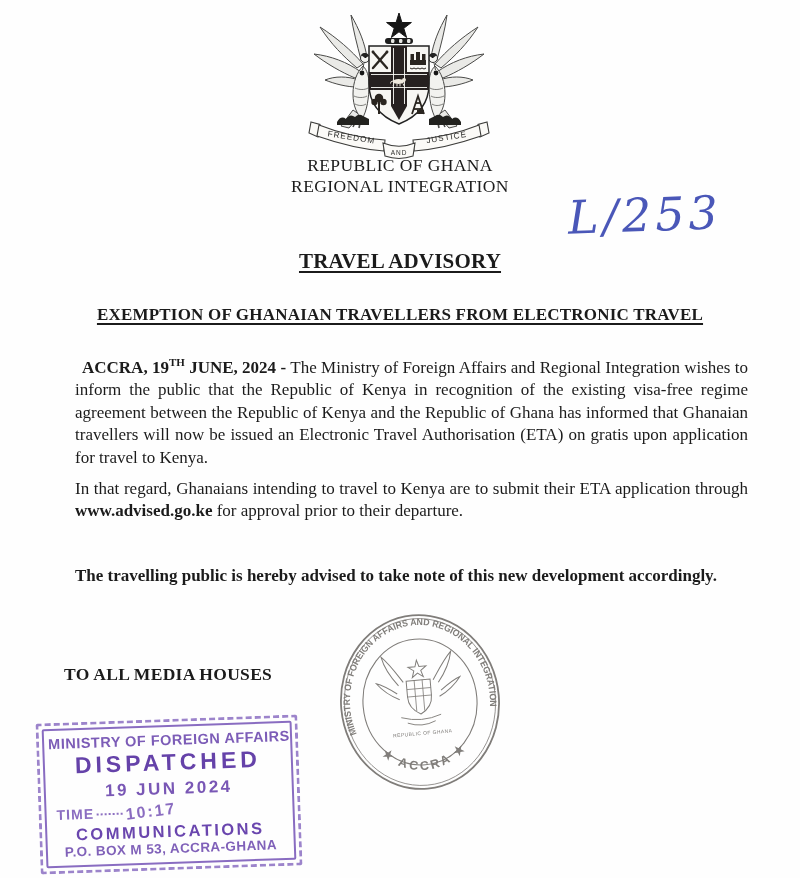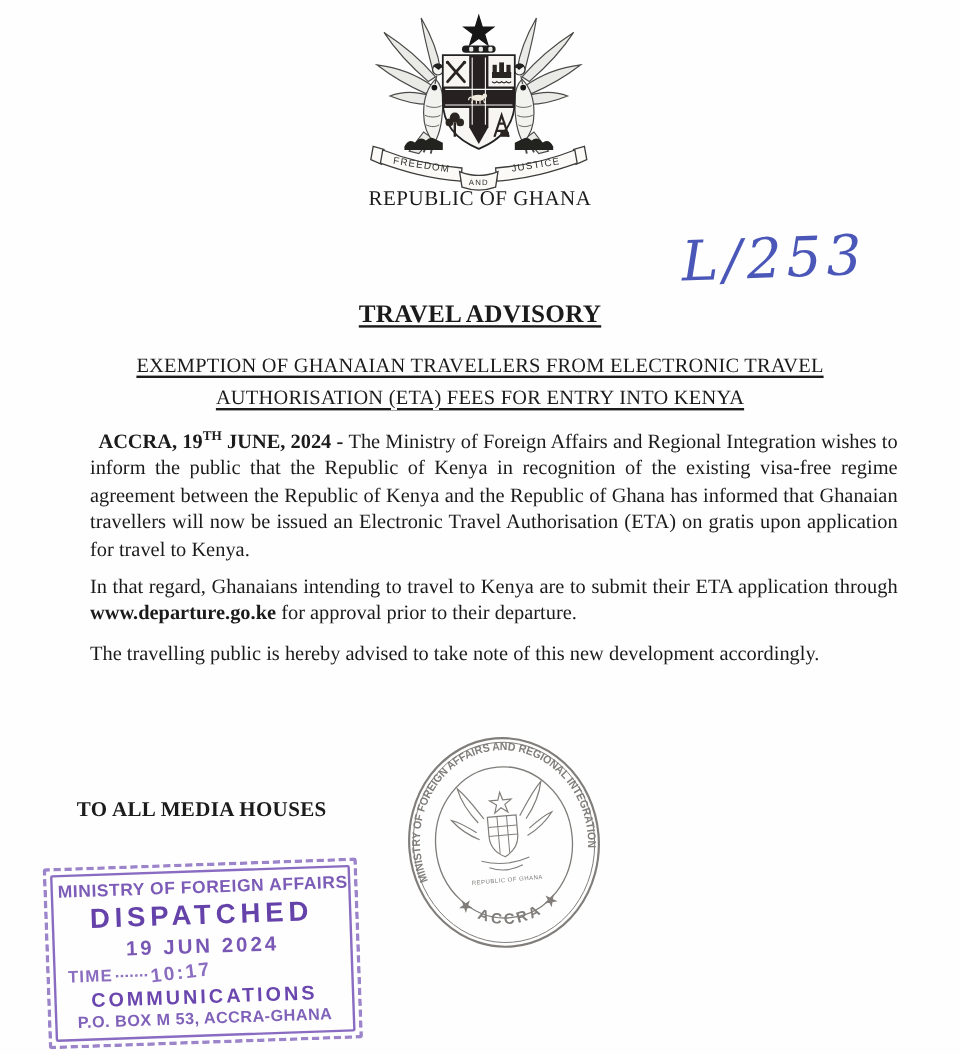--- a/index.html
+++ b/index.html
@@ -12,28 +12,28 @@
   #emblem{left:304px;top:10px;width:190px;height:150px;}
   .org-lines{top:155px;font-size:17.5px;line-height:21px;letter-spacing:.4px;}
   .org-lines div{white-space:nowrap;}
 
   
   .handwritten{left:568px;top:188px;font-family:"DejaVu Serif",serif;font-style:italic;
        font-size:46px;color:#4a57b8;letter-spacing:4px;transform:rotate(-2deg);font-weight:400;}
 
   
   .advisory-title{top:249px;font-size:21px;font-weight:bold;letter-spacing:.2px;}
-  .main-heading{top:292px;font-size:17px;font-weight:normal;line-height:26.5px;letter-spacing:.2px;}
+  .main-heading{top:302px;font-size:17px;font-weight:bold;line-height:26.5px;letter-spacing:.2px;}
   .uline{text-decoration:underline;text-decoration-thickness:1.6px;text-underline-offset:3px;}
 
   
   .para{left:64px;width:673px;text-align:justify;font-size:17px;line-height:22.4px;margin:11px;}
   #p1{top:346px;text-indent:7px;}
   #p2{top:467px;}
-  #p3{top:523px;}
+  #p3{top:554px;font-weight:bold;}
   .b{font-weight:bold;}
   sup.b{font-size:11px;vertical-align:super;line-height:0;}
 
   .recipient{left:64px;top:664px;font-size:17.5px;font-weight:bold;letter-spacing:.3px;}
 
   
   #seal{left:336px;top:610px;width:168px;height:184px;transform:rotate(-5deg);opacity:.88;}
 
   
   .dispatch-stamp{left:38px;top:719px;width:250px;transform:rotate(-2deg);
@@ -130,35 +130,35 @@
     <path d="M172,115 C152,123 132,128 106,130 L107,141 C134,139 154,133 174,126 Z"></path>
     <path d="M76,133 C86,137 98,137 108,133 L106,146 C96,149.5 88,149.5 78,146 Z"></path>
   </g>
   <text x="44" y="130" transform="rotate(9 44 130)" font-family="Liberation Sans,sans-serif" font-size="8.2" letter-spacing="1" fill="#2e2e2c" text-anchor="middle">FREEDOM</text>
   <text x="140" y="130" transform="rotate(-9 140 130)" font-family="Liberation Sans,sans-serif" font-size="8.2" letter-spacing="1" fill="#2e2e2c" text-anchor="middle">JUSTICE</text>
   <text x="92" y="144.5" font-family="Liberation Sans,sans-serif" font-size="6.5" letter-spacing="1" fill="#2e2e2c" text-anchor="middle">AND</text>
 </svg>
 
 <div class="abs center org-lines">
   <div>REPUBLIC OF GHANA</div>
+  <div>REGIONAL INTEGRATION</div>
 </div>
 
 <div class="abs handwritten">L/253</div>
 
 <div class="abs center advisory-title">
   <span class="uline">TRAVEL ADVISORY</span>
 </div>
 <div class="abs center main-heading">
   <div><span class="uline">EXEMPTION OF GHANAIAN TRAVELLERS FROM ELECTRONIC TRAVEL</span></div>
-  <div><span class="uline">AUTHORISATION (ETA) FEES FOR ENTRY INTO KENYA</span></div>
 </div>
 
 <p id="p1" class="abs para"><span class="b">ACCRA, 19</span><sup class="b">TH</sup><span class="b"> JUNE, 2024 - </span><span>The Ministry of Foreign Affairs and Regional Integration wishes to inform the public that the Republic of Kenya in recognition of the existing visa-free regime agreement between the Republic of Kenya and the Republic of Ghana has informed that Ghanaian travellers will now be issued an Electronic Travel Authorisation (ETA) on gratis upon application for travel to Kenya.</span></p>
 
-<p id="p2" class="abs para"><span>In that regard, Ghanaians intending to travel to Kenya are to submit their ETA application through </span><span class="b">www.departure.go.ke</span><span> for approval prior to their departure.</span></p>
+<p id="p2" class="abs para"><span>In that regard, Ghanaians intending to travel to Kenya are to submit their ETA application through </span><span class="b">www.advised.go.ke</span><span> for approval prior to their departure.</span></p>
 
 <p id="p3" class="abs para">The travelling public is hereby advised to take note of this new development accordingly.</p>
 
 <div class="abs recipient">TO ALL MEDIA HOUSES</div>
 
 <svg id="seal" class="abs" viewBox="0 0 168 184" xmlns="http://www.w3.org/2000/svg">
   <defs>
     <path id="arcTop" d="M18.2,118.3 A70,77 0 1 1 149.8,118.3" fill="none"></path>
     <path id="arcBottom" d="M33.2,131 A62,68 0 0 0 134.8,131" fill="none"></path>
   </defs>

